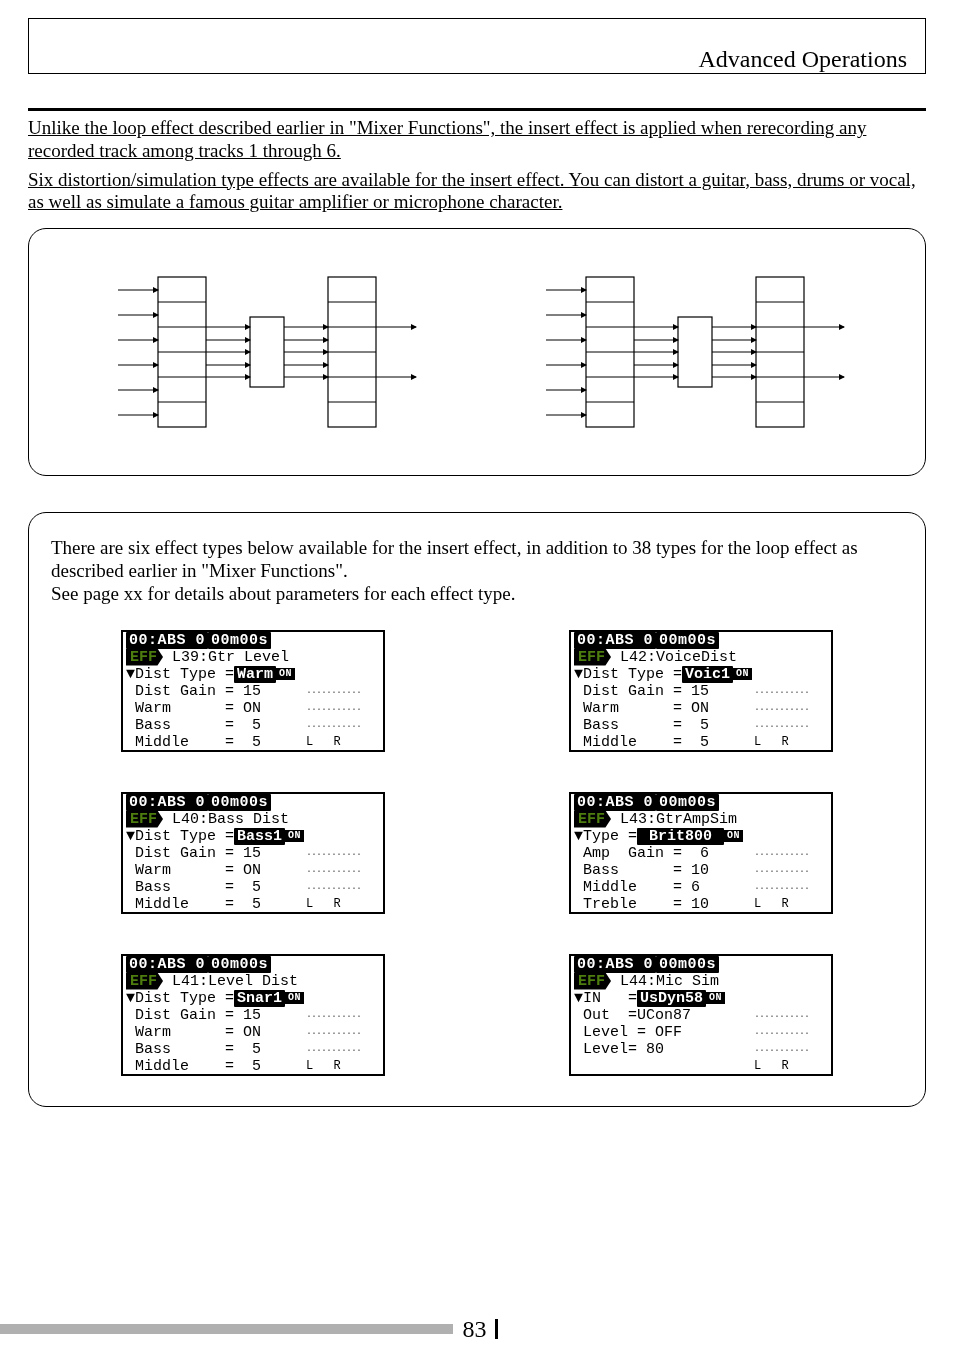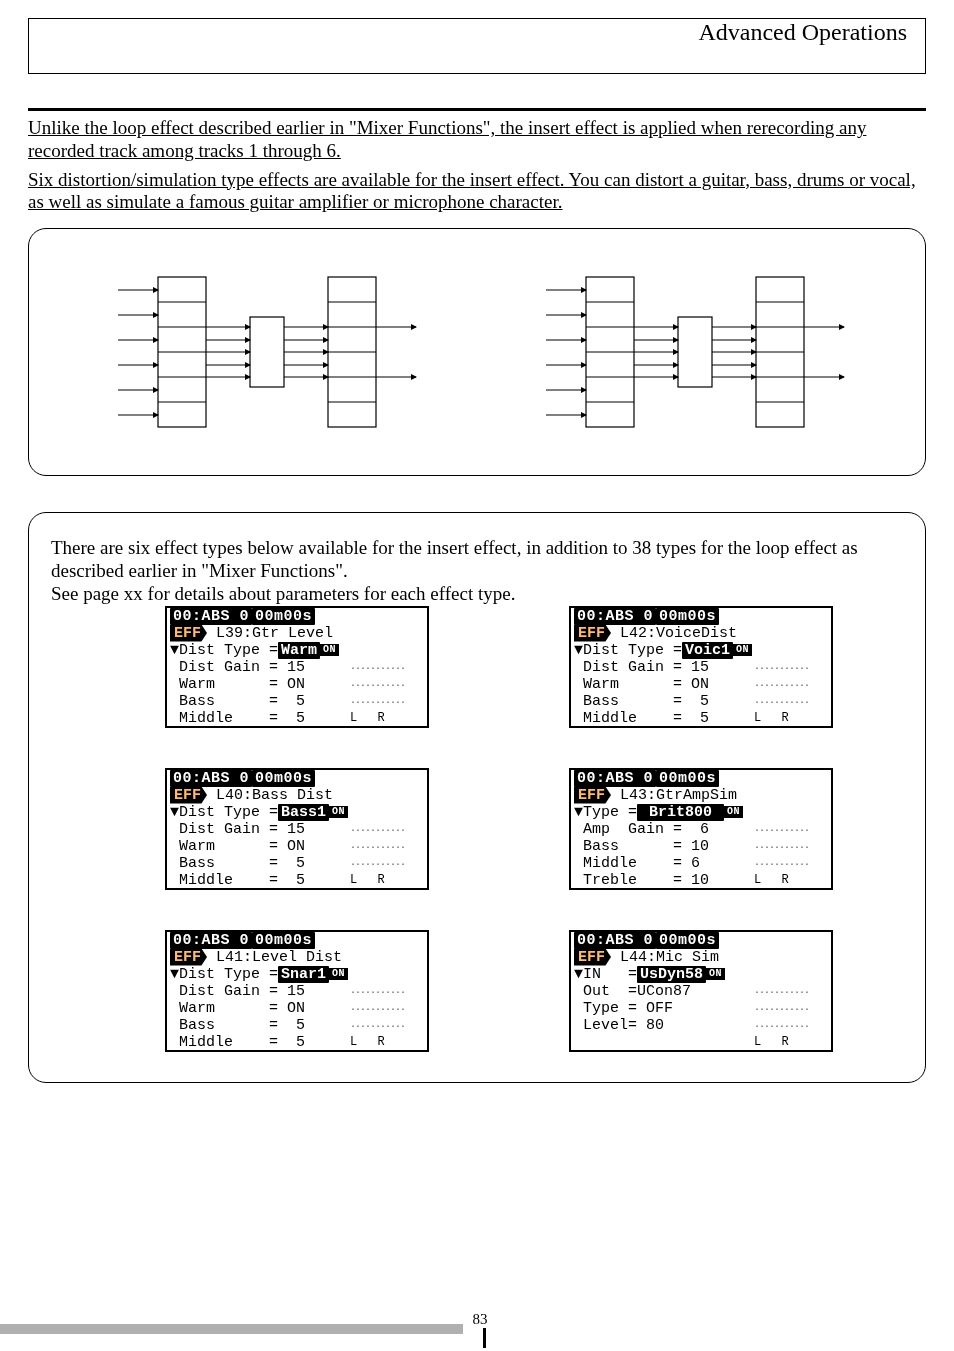--- a/index.html
+++ b/index.html
@@ -16,21 +16,21 @@
     box-sizing: border-box;
     padding: 18px 28px 0 28px;
     position: relative;
   }
   .header-frame {
     border: 1px solid #000;
     height: 56px;
     box-sizing: border-box;
     display: flex;
     justify-content: flex-end;
-    align-items: flex-start;
+    align-items: flex-end;
     padding-right: 18px;
     margin-bottom: 34px;
   }
   .header-title {
     font-size: 24px;
   }
   .hr-thick {
     border: none;
     border-top: 3px solid #000;
     margin: 0 0 6px 0;
@@ -68,20 +68,21 @@
   .effect-section-box {
     border: 1px solid #000;
     border-radius: 18px;
     margin-top: 36px;
     padding: 24px 22px 30px 22px;
     box-sizing: border-box;
   }
   .intro-text {
     font-size: 19px;
     line-height: 1.2;
+    margin-bottom: 24px;
   }
   .lcd-grid {
     display: flex;
     justify-content: space-between;
     padding: 0 70px;
   }
   .lcd-col {
     display: flex;
     flex-direction: column;
     gap: 40px;
@@ -90,21 +91,20 @@
     width: 264px;
     height: 122px;
     border: 2px solid #000;
     box-sizing: border-box;
     font-family: "Courier New", monospace;
     font-size: 15px;
     line-height: 1;
     position: relative;
     background: #fff;
     overflow: hidden;
-    margin-left: 44px;
   }
   .lcd .row {
     height: 17px;
     display: flex;
     align-items: center;
     white-space: pre;
     padding-left: 3px;
   }
   .lcd .row-top {
     background: #fff;
@@ -116,21 +116,21 @@
     background: #000;
     color: #fff;
     display: inline-block;
     padding: 1px 3px;
     border-radius: 1px;
     font-weight: bold;
   }
   .lcd .tag-eff {
     display: inline-block;
     background: #000;
-    color: #fdba74;
+    color: #4d7c0f;
     padding: 1px 6px 1px 4px;
     font-weight: bold;
     clip-path: polygon(0 0, 85% 0, 100% 50%, 85% 100%, 0 100%);
   }
   .lcd .small-on {
     display: inline-block;
     background: #000;
     color: #fff;
     font-size: 10px;
     padding: 1px 3px;
@@ -162,25 +162,24 @@
     left: 0;
     height: 10px;
     background: #b0b0b0;
     top: 9px;
     width: 50%;
   }
   .footer-bar .center {
     position: relative;
     background: #fff;
     padding: 0 4px 0 10px;
-    font-size: 15px;
+    font-size: 24px;
     display: flex;
     align-items: center;
     z-index: 2;
-    flex-direction: column;
   }
   .footer-bar .center .stub {
     display: inline-block;
     width: 3px;
     height: 20px;
     background: #000;
     margin-left: 8px;
   }
 </style>
 </head>
@@ -342,21 +341,21 @@
             <div class="row"><span style="display: inline-block; min-width: 180px;"> Amp  Gain =  6</span><span class="dots">...........</span></div>
             <div class="row"><span style="display: inline-block; min-width: 180px;"> Bass      = 10</span><span class="dots">...........</span></div>
             <div class="row"><span style="display: inline-block; min-width: 180px;"> Middle    = 6</span><span class="dots">...........</span></div>
             <div class="row"><span style="display: inline-block; min-width: 180px;"> Treble    = 10</span><span class="lr">L  R</span></div>
           </div>
       <div class="lcd">
             <div class="row row-top"><span class="inv">00:ABS 0</span>   <span class="inv">00m00s</span></div>
             <div class="row"><span class="tag-eff">EFF</span><span> L44:Mic Sim</span></div>
             <div class="row"><span>▼IN   =</span><span class="inv">UsDyn58</span> <span class="small-on">ON</span></div>
             <div class="row"><span style="display: inline-block; min-width: 180px;"> Out  =UCon87</span><span class="dots">...........</span></div>
-            <div class="row"><span style="display: inline-block; min-width: 180px;"> Type = OFF</span><span class="dots">...........</span></div>
+            <div class="row"><span style="display: inline-block; min-width: 180px;"> Level = OFF</span><span class="dots">...........</span></div>
             <div class="row"><span style="display: inline-block; min-width: 180px;"> Level= 80</span><span class="dots">...........</span></div>
             <div class="row"><span style="display: inline-block; min-width: 180px;">  </span><span class="lr">L  R</span></div>
           </div>
     </div>
   </div>
 </div>
 
 <div class="footer-bar">
   <div class="center">
     <span>83</span>

